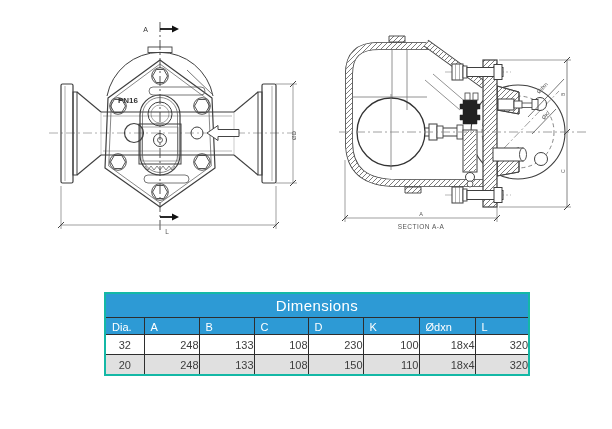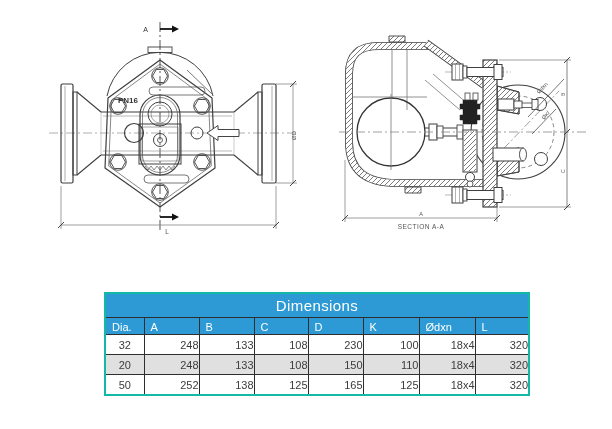--- a/index.html
+++ b/index.html
@@ -300,25 +300,15 @@
       <tr class="alt">
         <td class="dia">20</td>
         <td>248</td>
         <td>133</td>
         <td>108</td>
         <td>150</td>
         <td>110</td>
         <td>18x4</td>
         <td>320</td>
       </tr>
-      <tr>
-        <td class="dia">50</td>
-        <td>252</td>
-        <td>138</td>
-        <td>125</td>
-        <td>165</td>
-        <td>125</td>
-        <td>18x4</td>
-        <td>320</td>
-      </tr>
     </tbody>
   </table>
 </div>
 
 </body></html>

